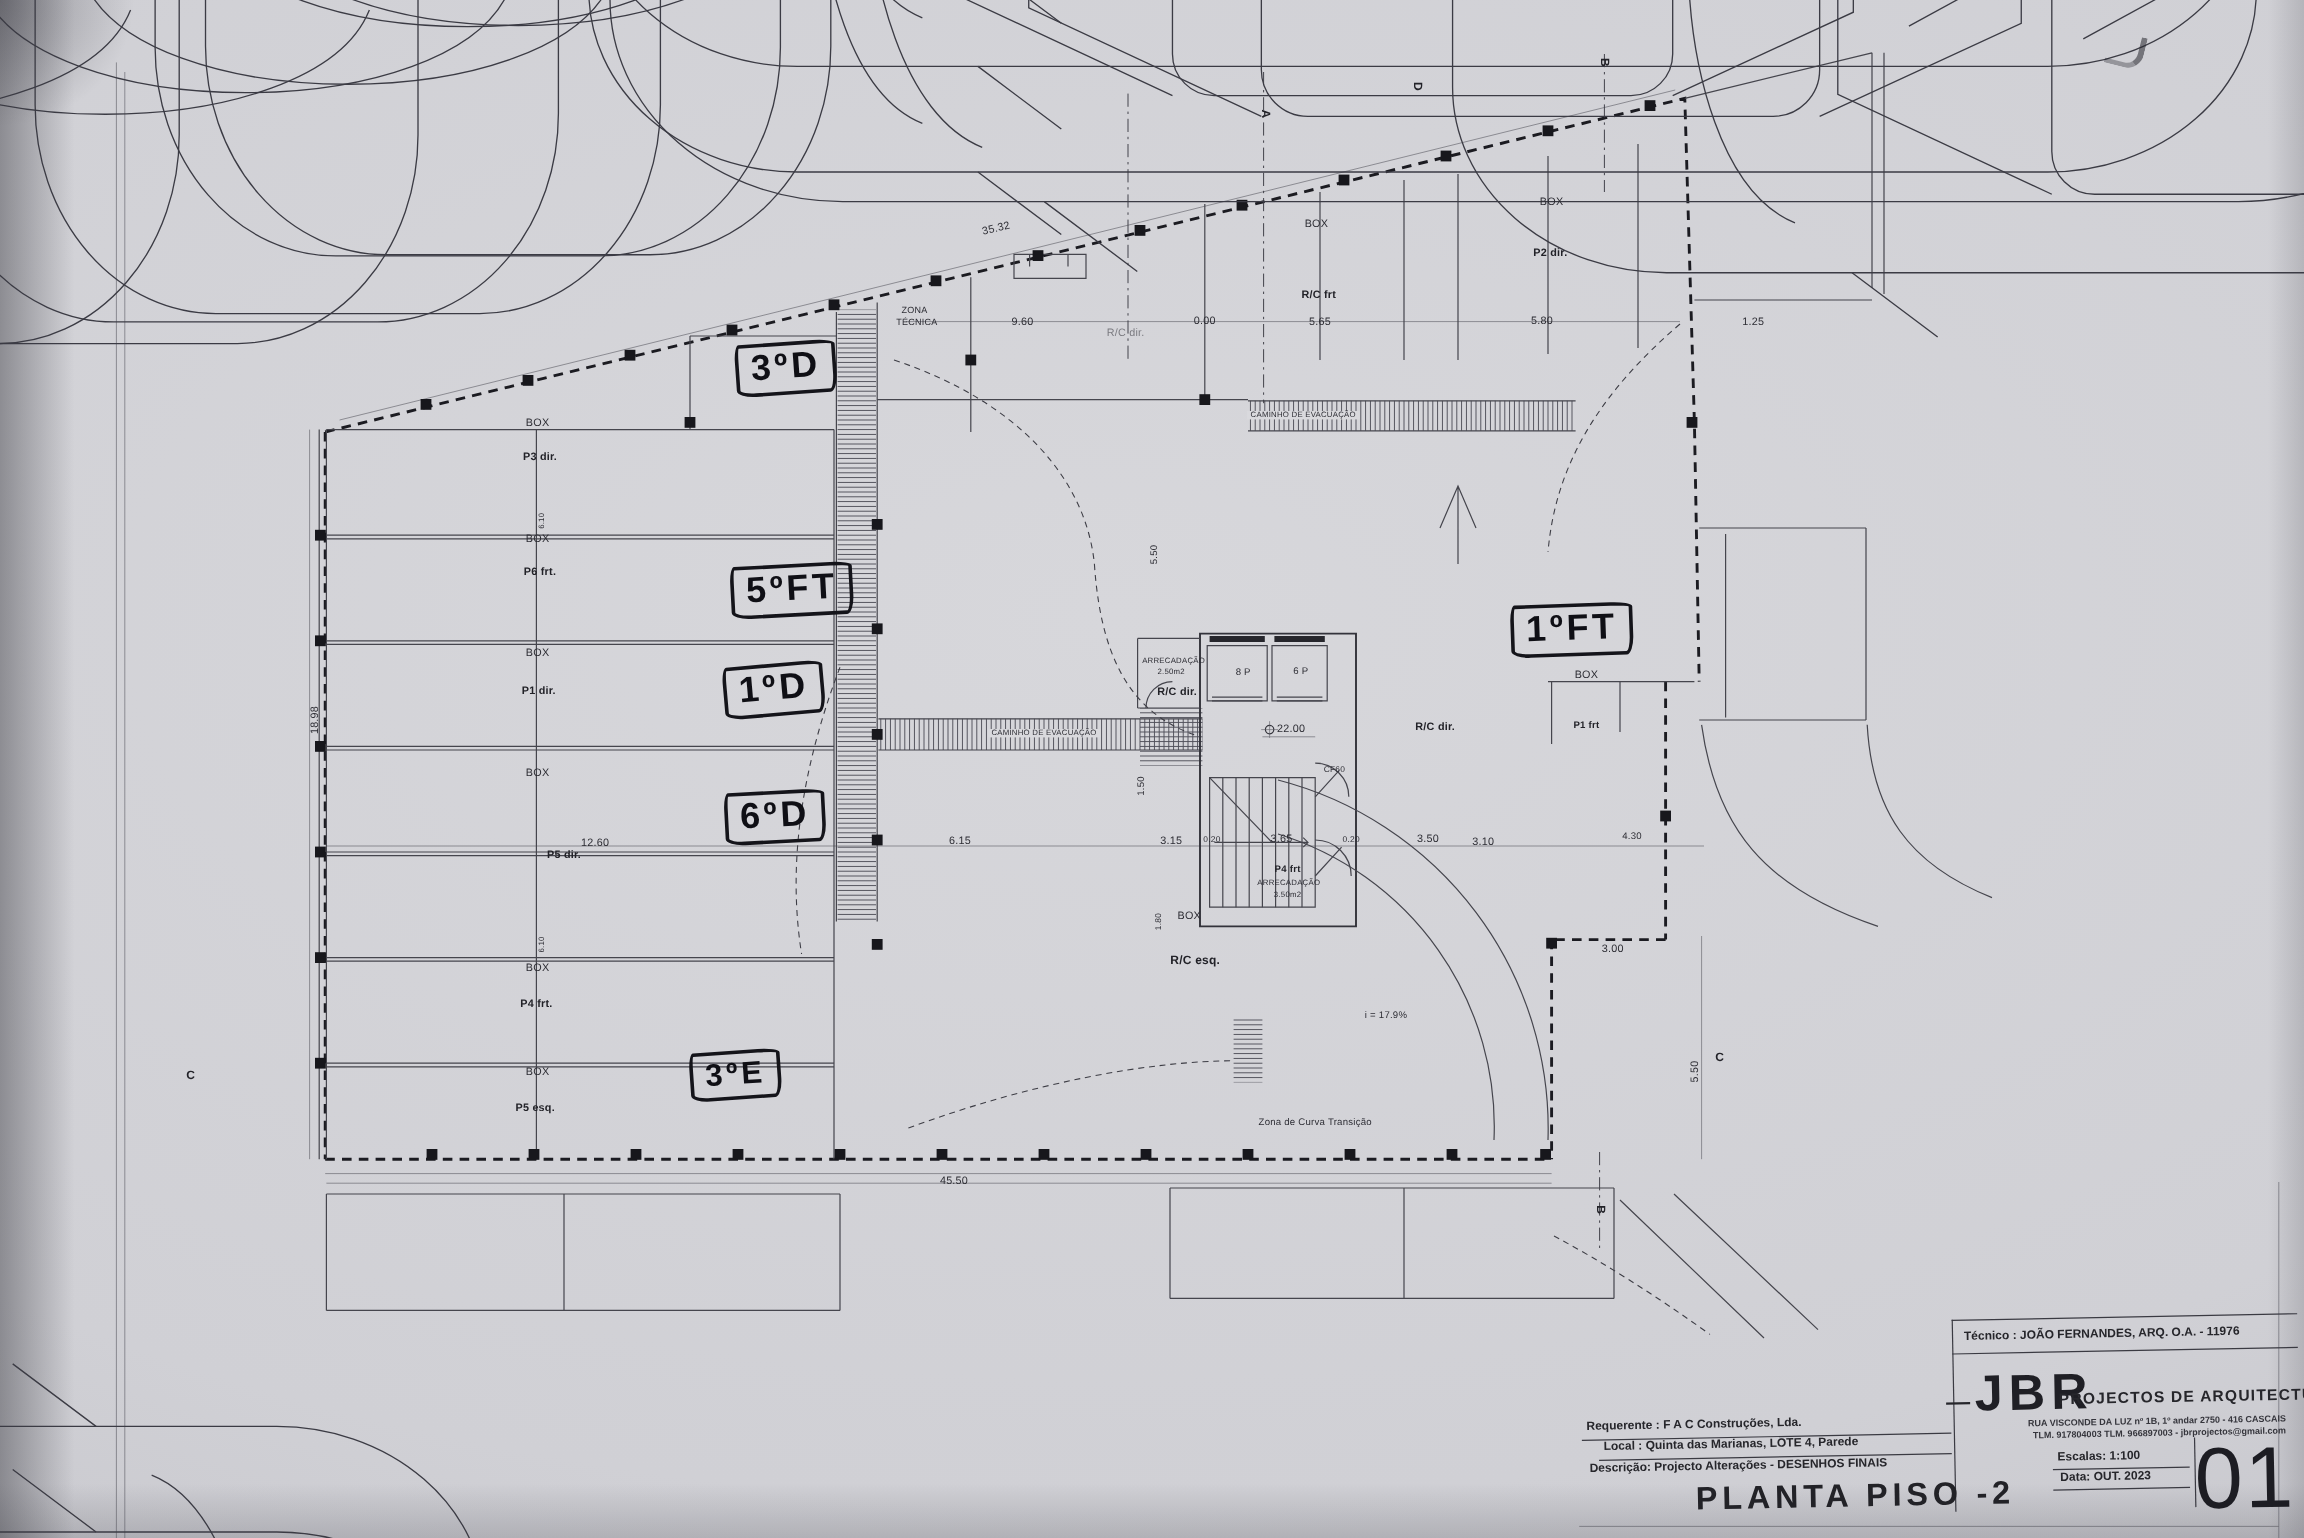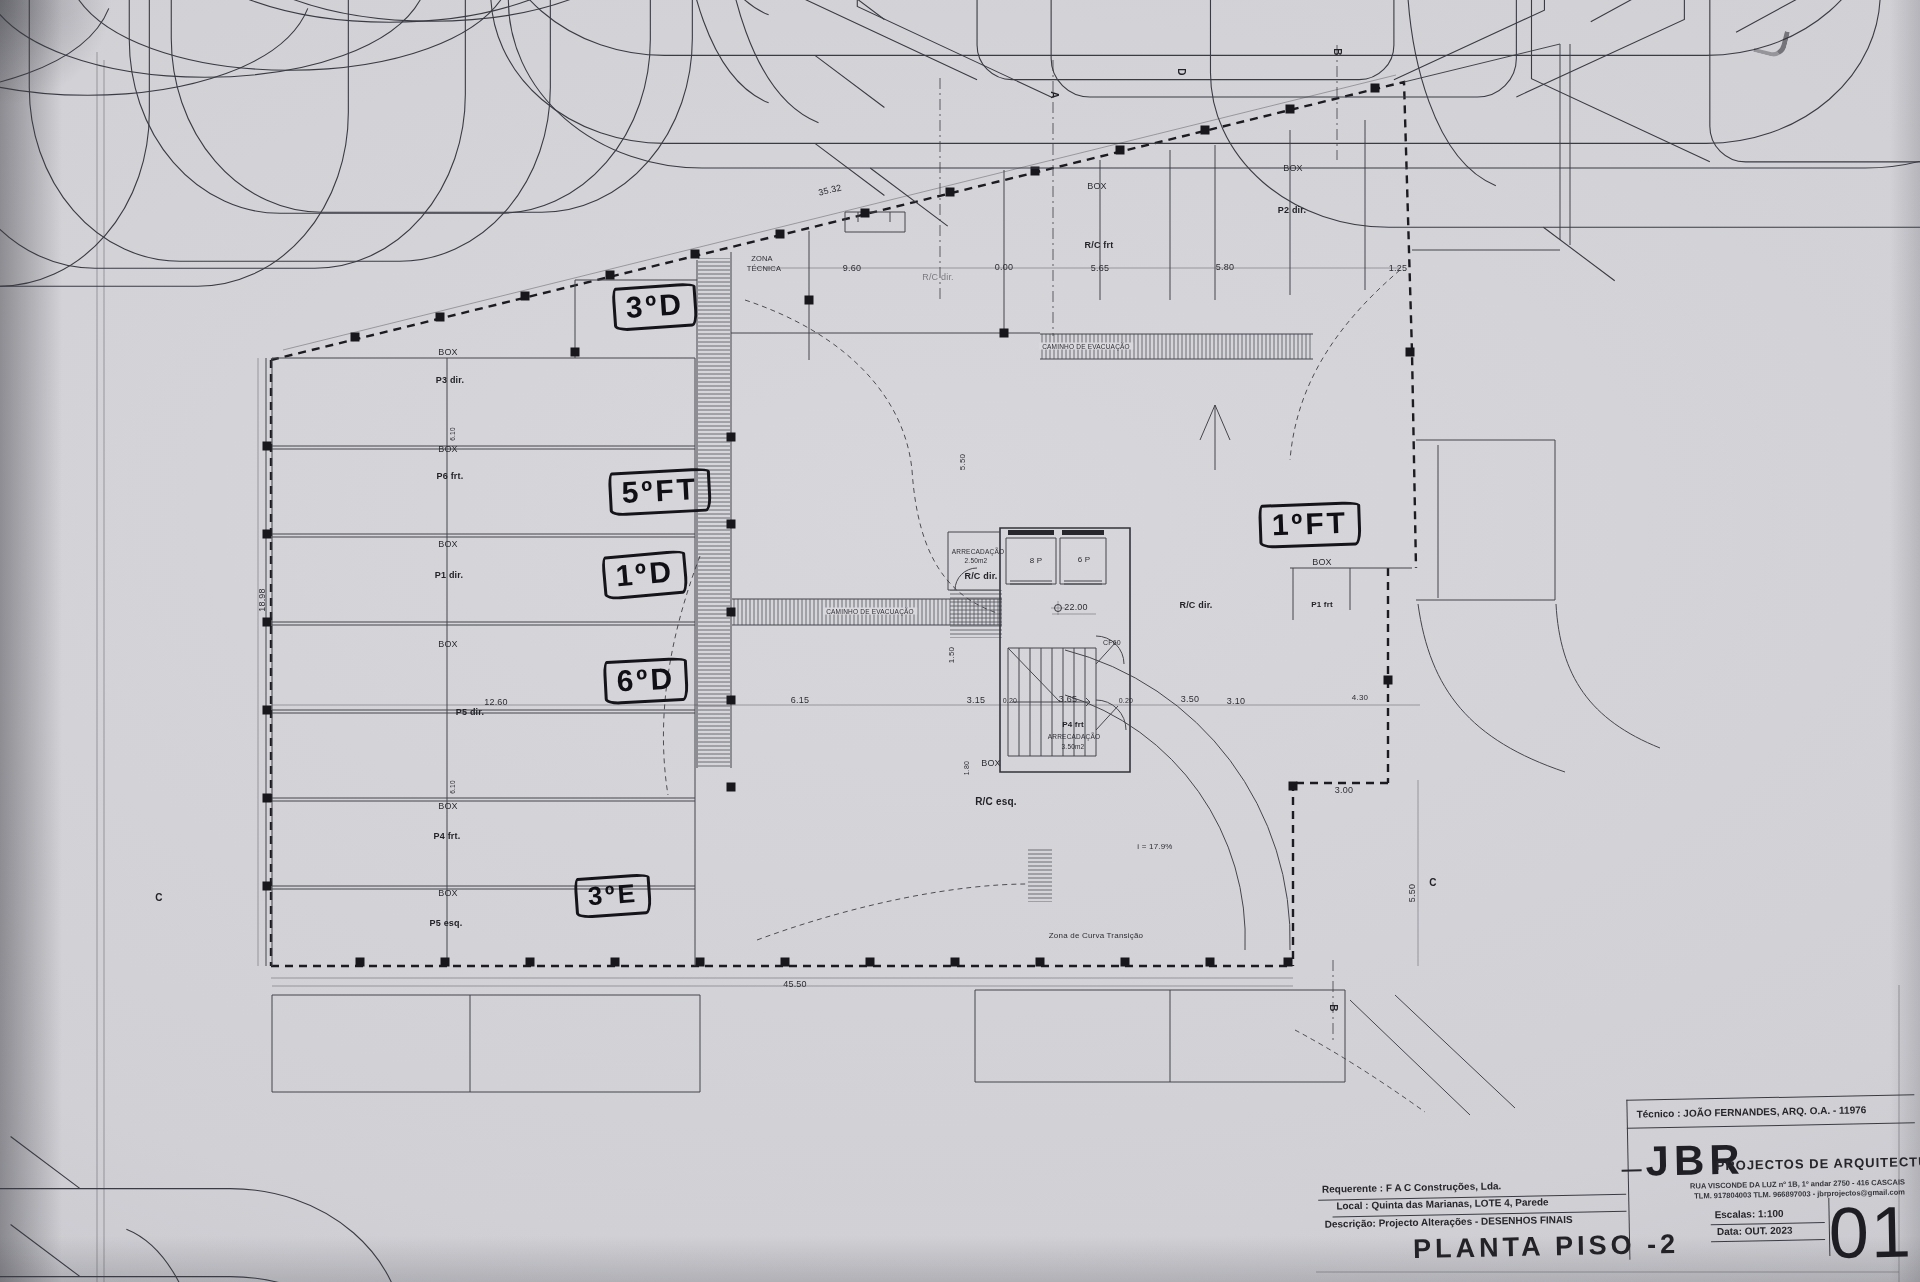--- a/index.html
+++ b/index.html
@@ -222,22 +222,22 @@
         <use href="#car-symbol" xlink:href="#car-symbol" transform="translate(1084,1036) rotate(90) scale(1.15) translate(-25,-62)"></use>
         <use href="#car-symbol" xlink:href="#car-symbol" transform="translate(1258,1035) rotate(-90) scale(1.15) translate(-25,-62)"></use>
       </g>
   </svg>
 
   <div id="annotations">
       <span class="ann" style="left: 830px; top: 190px; transform: translate(-50%, -50%) rotate(-13.5deg);">35.32</span>
       <span class="ann" style="left: 852px; top: 268px;">9.60</span>
       <span class="ann" style="left: 1004px; top: 267px;">0.00</span>
       <span class="ann" style="left: 1100px; top: 268px;">5.65</span>
-      <span class="ann" style="left: 1225px; top: 267px;">5.80</span>
-      <span class="ann" style="left: 1398px; top: 268px;">1.25</span>
+      <span class="ann" style="left: 1285px; top: 267px;">5.80</span>
+      <span class="ann" style="left: 1461px; top: 268px;">1.25</span>
       <span class="ann" style="left: 262px; top: 600px; transform: translate(-50%, -50%) rotate(-90deg);">18.98</span>
       <span class="ann" style="left: 452px; top: 434px; font-size: 6.5px; transform: translate(-50%, -50%) rotate(-90deg);">6.10</span>
       <span class="ann" style="left: 452px; top: 787px; font-size: 6.5px; transform: translate(-50%, -50%) rotate(-90deg);">6.10</span>
       <span class="ann" style="left: 496px; top: 702px;">12.60</span>
       <span class="ann" style="left: 800px; top: 700px;">6.15</span>
       <span class="ann" style="left: 976px; top: 700px;">3.15</span>
       <span class="ann" style="left: 1010px; top: 700px; font-size: 7px;">0.20</span>
       <span class="ann" style="left: 1068px; top: 699px;">3.65</span>
       <span class="ann" style="left: 1126px; top: 700px; font-size: 7px;">0.20</span>
       <span class="ann" style="left: 1190px; top: 699px;">3.50</span>

